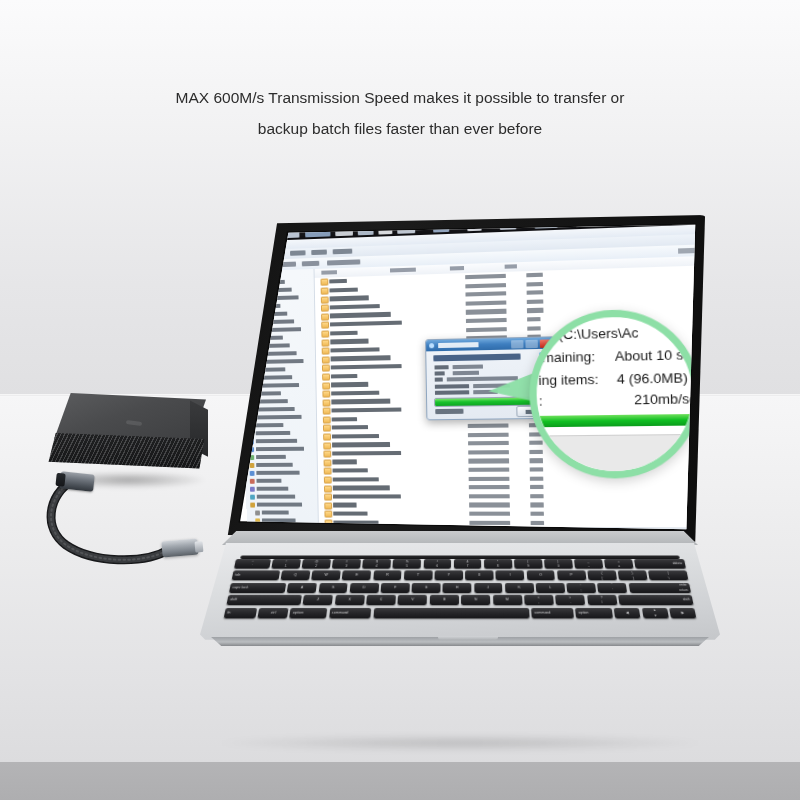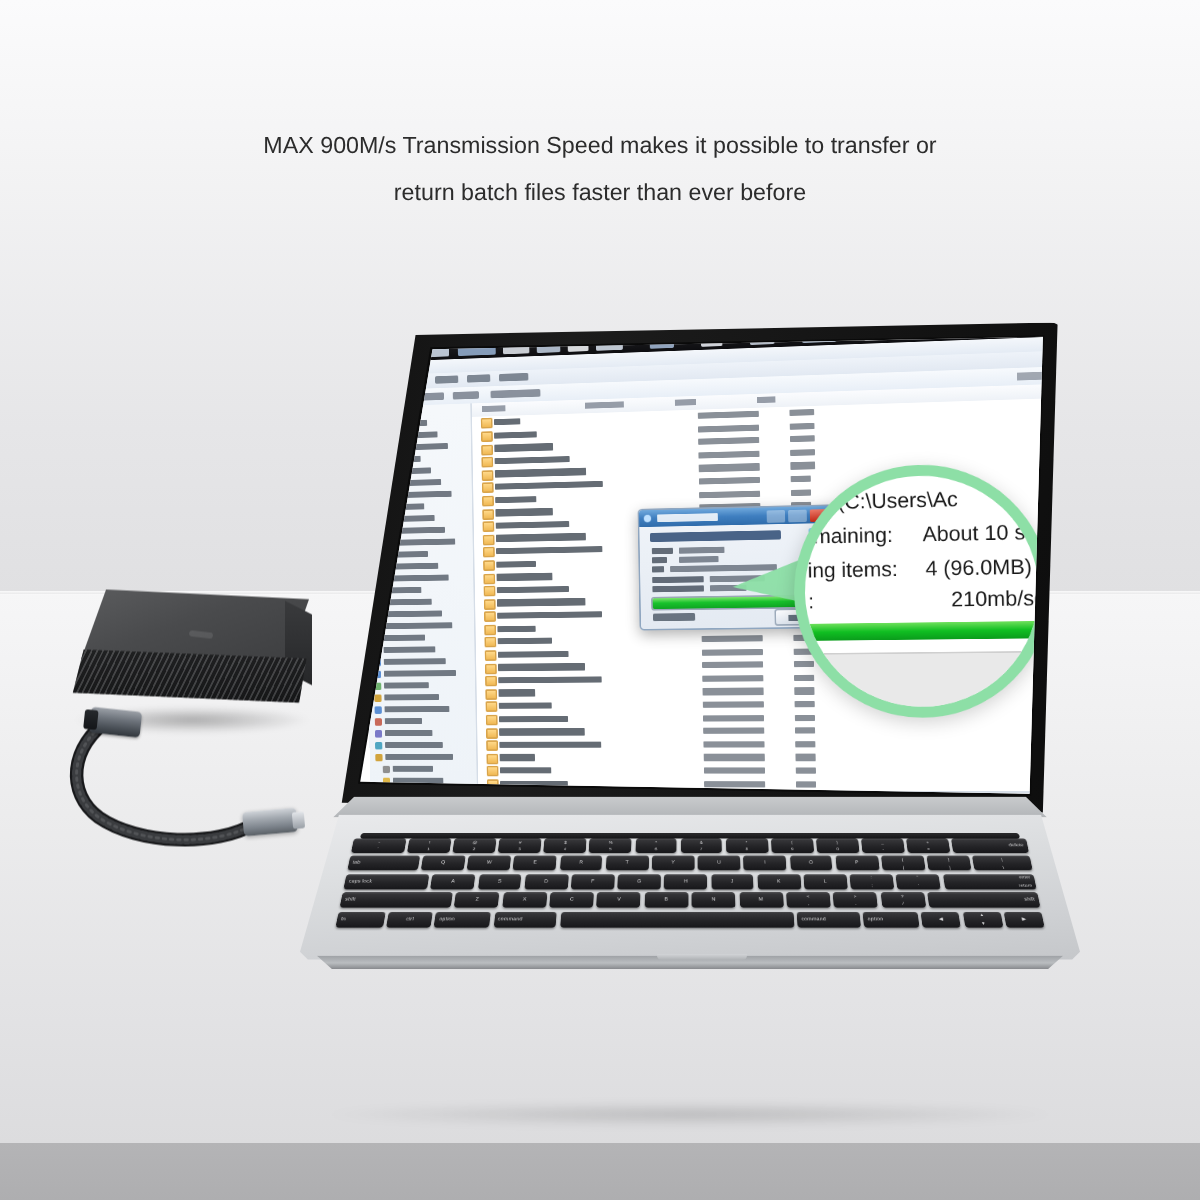--- a/index.html
+++ b/index.html
@@ -206,22 +206,22 @@
 <body>
 
 <div id="stage">
 
   <div class="bg-wall"></div>
   <div class="bg-desk"></div>
   <div class="bg-horizon"></div>
   <div class="bg-floor"></div>
 
   <div class="subline">
-    <div>MAX 900M/s Transmission Speed makes it possible to transfer or</div>
-    <div>return batch files faster than ever before</div>
+    <div>MAX 600M/s Transmission Speed makes it possible to transfer or</div>
+    <div>backup batch files faster than ever before</div>
   </div>
 
   <div id="laptop">
 
     <div class="lid"></div>
     <div class="lid-inner"></div>
 
     <div class="screen">
       <div class="screen-skew">
 

